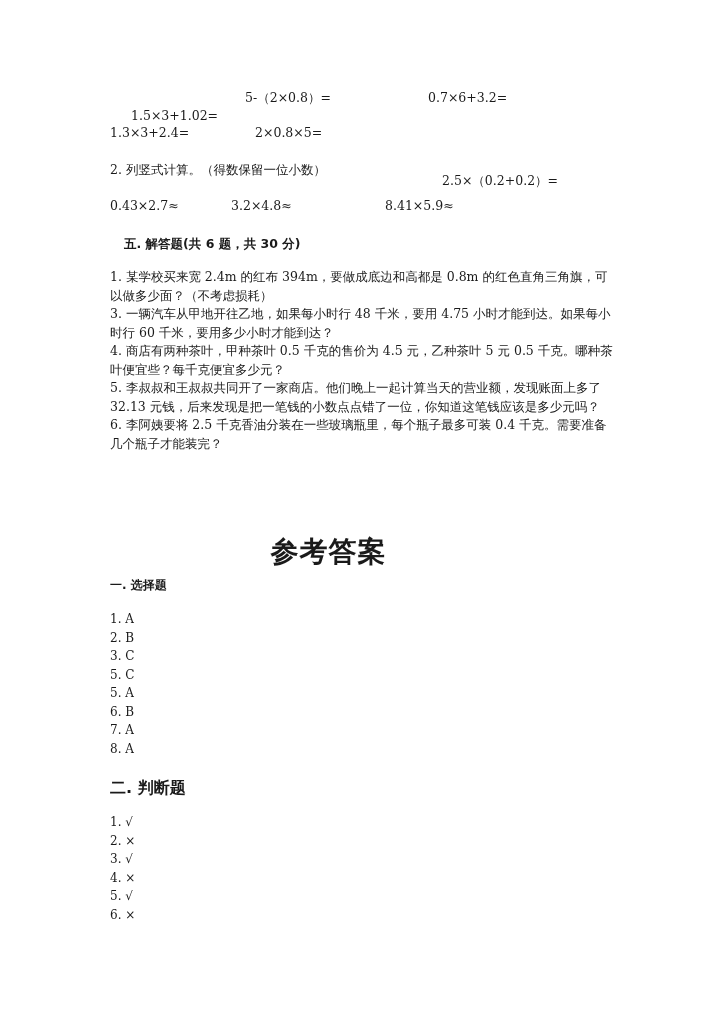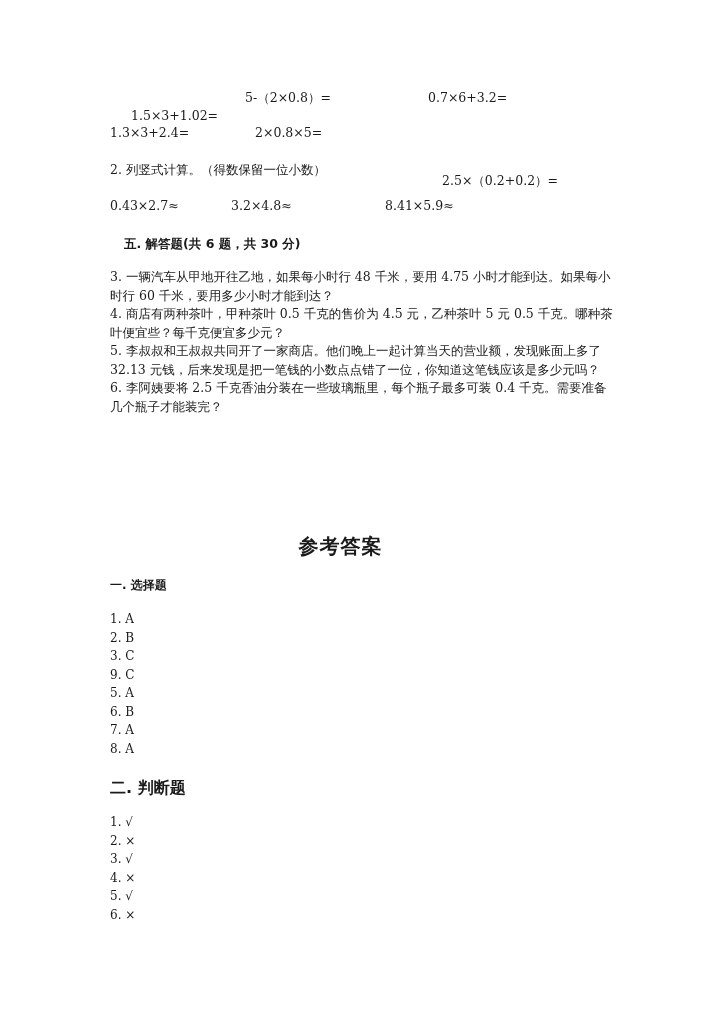--- a/index.html
+++ b/index.html
@@ -4,21 +4,21 @@
 <style>
   html, body { margin: 0; padding: 0; background: #ffffff; }
   body {
     width: 720px; height: 1018px; position: relative; overflow: hidden;
     font-family: "DejaVu Serif", "Liberation Serif", serif;
     color: #1a1a1a;
   }
   .line { position: absolute; font-size: 12.5px; white-space: nowrap; line-height: 16px; }
   .para { position: absolute; left: 110px; width: 505px; font-size: 12.5px; line-height: 18.5px; }
   .heading { position: absolute; left: 110px; font-size: 12.5px; font-weight: bold; font-family: "DejaVu Sans", "Liberation Sans", sans-serif; }
-  .title { position: absolute; left: 0; width: 657px; text-align: center; top: 533px; font-size: 20px; font-weight: bold; font-family: "DejaVu Sans", "Liberation Sans", sans-serif; letter-spacing: 1px; padding-left: 12px; }
+  .title { position: absolute; left: 0; width: 657px; text-align: center; top: 533px; font-size: 28px; font-weight: bold; font-family: "DejaVu Sans", "Liberation Sans", sans-serif; letter-spacing: 1px; }
   .ans { position: absolute; left: 110px; font-size: 12px; line-height: 18.5px; }
 </style>
 </head>
 <body>
 
 <div>
   <span class="line" style="left:110px;top:108px;margin-left:21px;">1.5×3+1.02=</span>
   <span class="line" style="left:245px;top:90px;">5-（2×0.8）=</span>
   <span class="line" style="left:428px;top:90px;">0.7×6+3.2=</span>
 </div>
@@ -31,34 +31,35 @@
 <span class="line" style="left:110px;top:162px;">2. 列竖式计算。（得数保留一位小数）</span>
 <div>
   <span class="line" style="left:110px;top:198px;">0.43×2.7≈</span>
   <span class="line" style="left:231px;top:198px;">3.2×4.8≈</span>
   <span class="line" style="left:385px;top:198px;">8.41×5.9≈</span>
 </div>
 
 <div class="heading" style="top:236px;margin-left:14px;">五. 解答题(共 6 题，共 30 分)</div>
 
 <div class="para" style="top:268px;">
+  <div>1. 某学校买来宽 2.4m 的红布 394m，要做成底边和高都是 0.8m 的红色直角三角旗，可以做多少面？（不考虑损耗）</div>
   <div>3. 一辆汽车从甲地开往乙地，如果每小时行 48 千米，要用 4.75 小时才能到达。如果每小时行 60 千米，要用多少小时才能到达？</div>
   <div>4. 商店有两种茶叶，甲种茶叶 0.5 千克的售价为 4.5 元，乙种茶叶 5 元 0.5 千克。哪种茶叶便宜些？每千克便宜多少元？</div>
   <div>5. 李叔叔和王叔叔共同开了一家商店。他们晚上一起计算当天的营业额，发现账面上多了 32.13 元钱，后来发现是把一笔钱的小数点点错了一位，你知道这笔钱应该是多少元吗？</div>
   <div>6. 李阿姨要将 2.5 千克香油分装在一些玻璃瓶里，每个瓶子最多可装 0.4 千克。需要准备几个瓶子才能装完？</div>
 </div>
 
 <div class="title">参考答案</div>
 
 <div class="heading" style="top:577px;font-size:12px;">一. 选择题</div>
 <div class="ans" style="top:610px;">
   <div>1. A</div>
   <div>2. B</div>
   <div>3. C</div>
-  <div>9. C</div>
+  <div>5. C</div>
   <div>5. A</div>
   <div>6. B</div>
   <div>7. A</div>
   <div>8. A</div>
 </div>
 
 <div class="heading" style="top:778px;font-size:16px;">二. 判断题</div>
 <div class="ans" style="top:813px;">
   <div>1. √</div>
   <div>2. ×</div>

